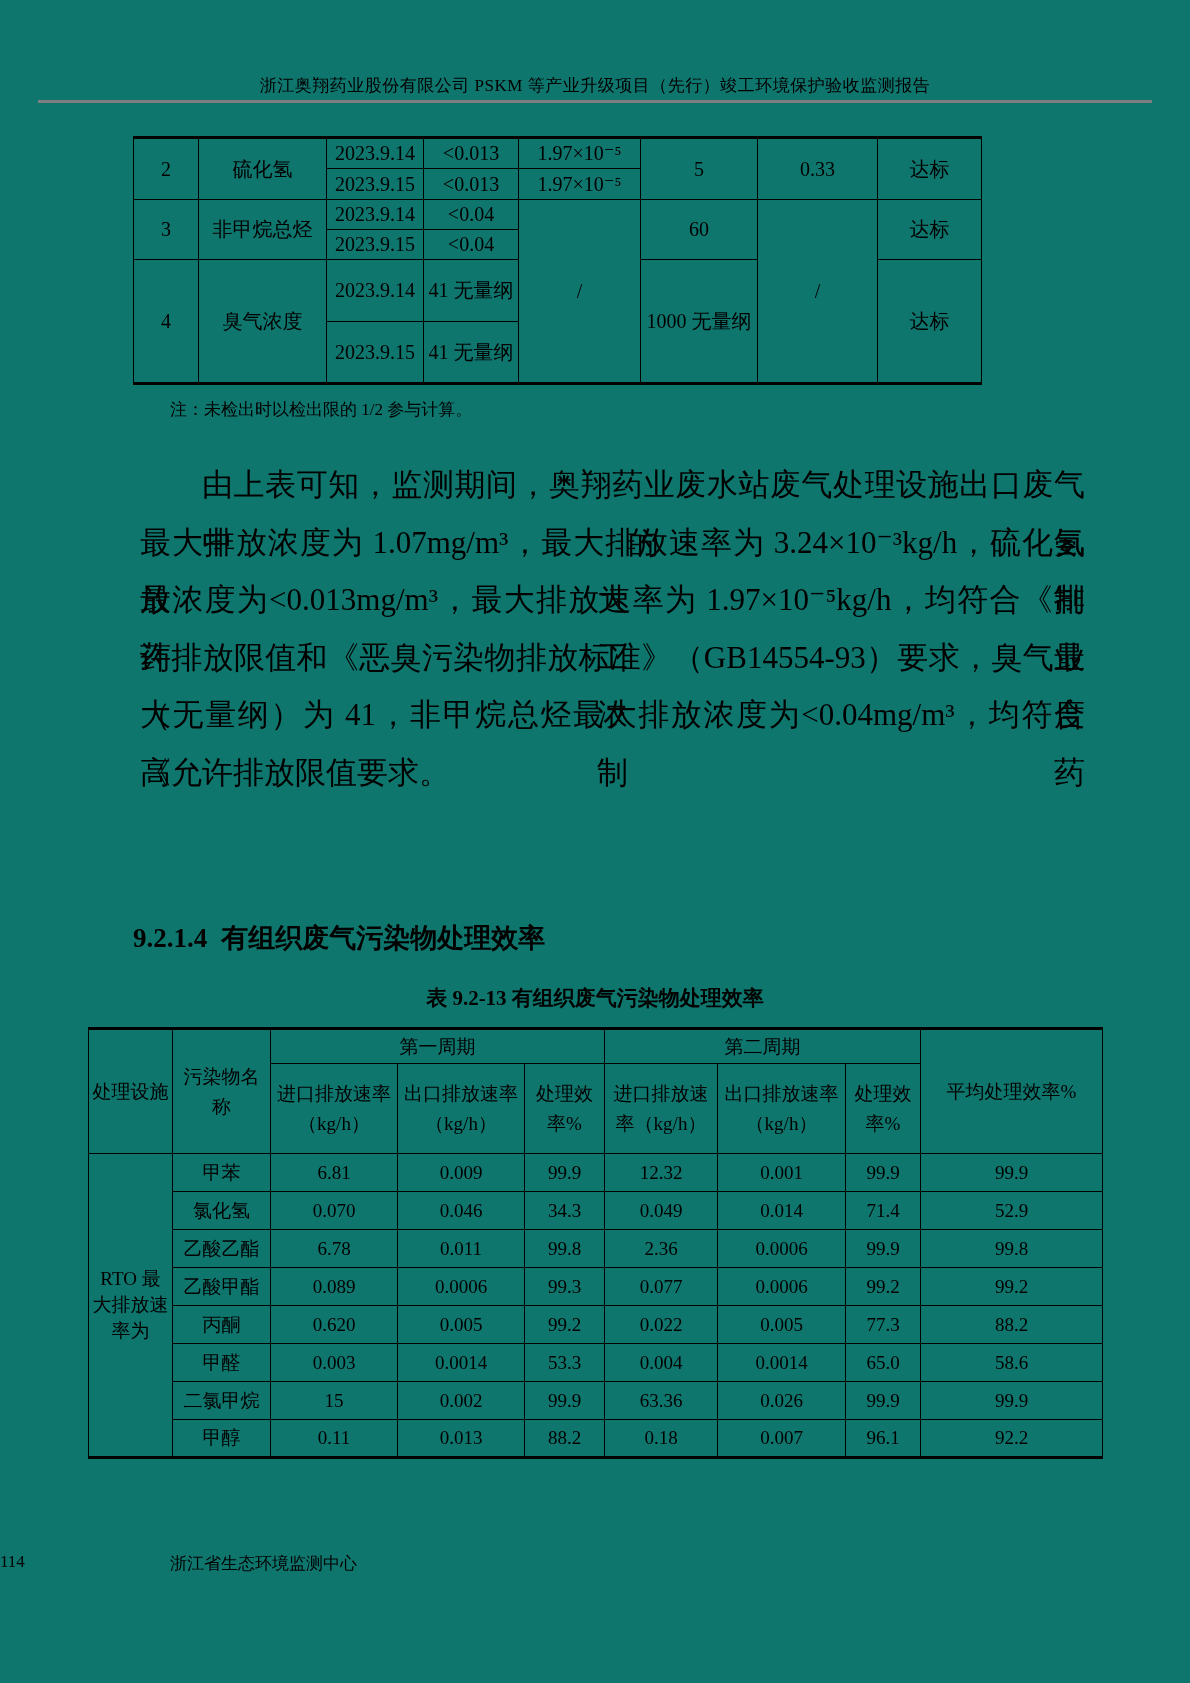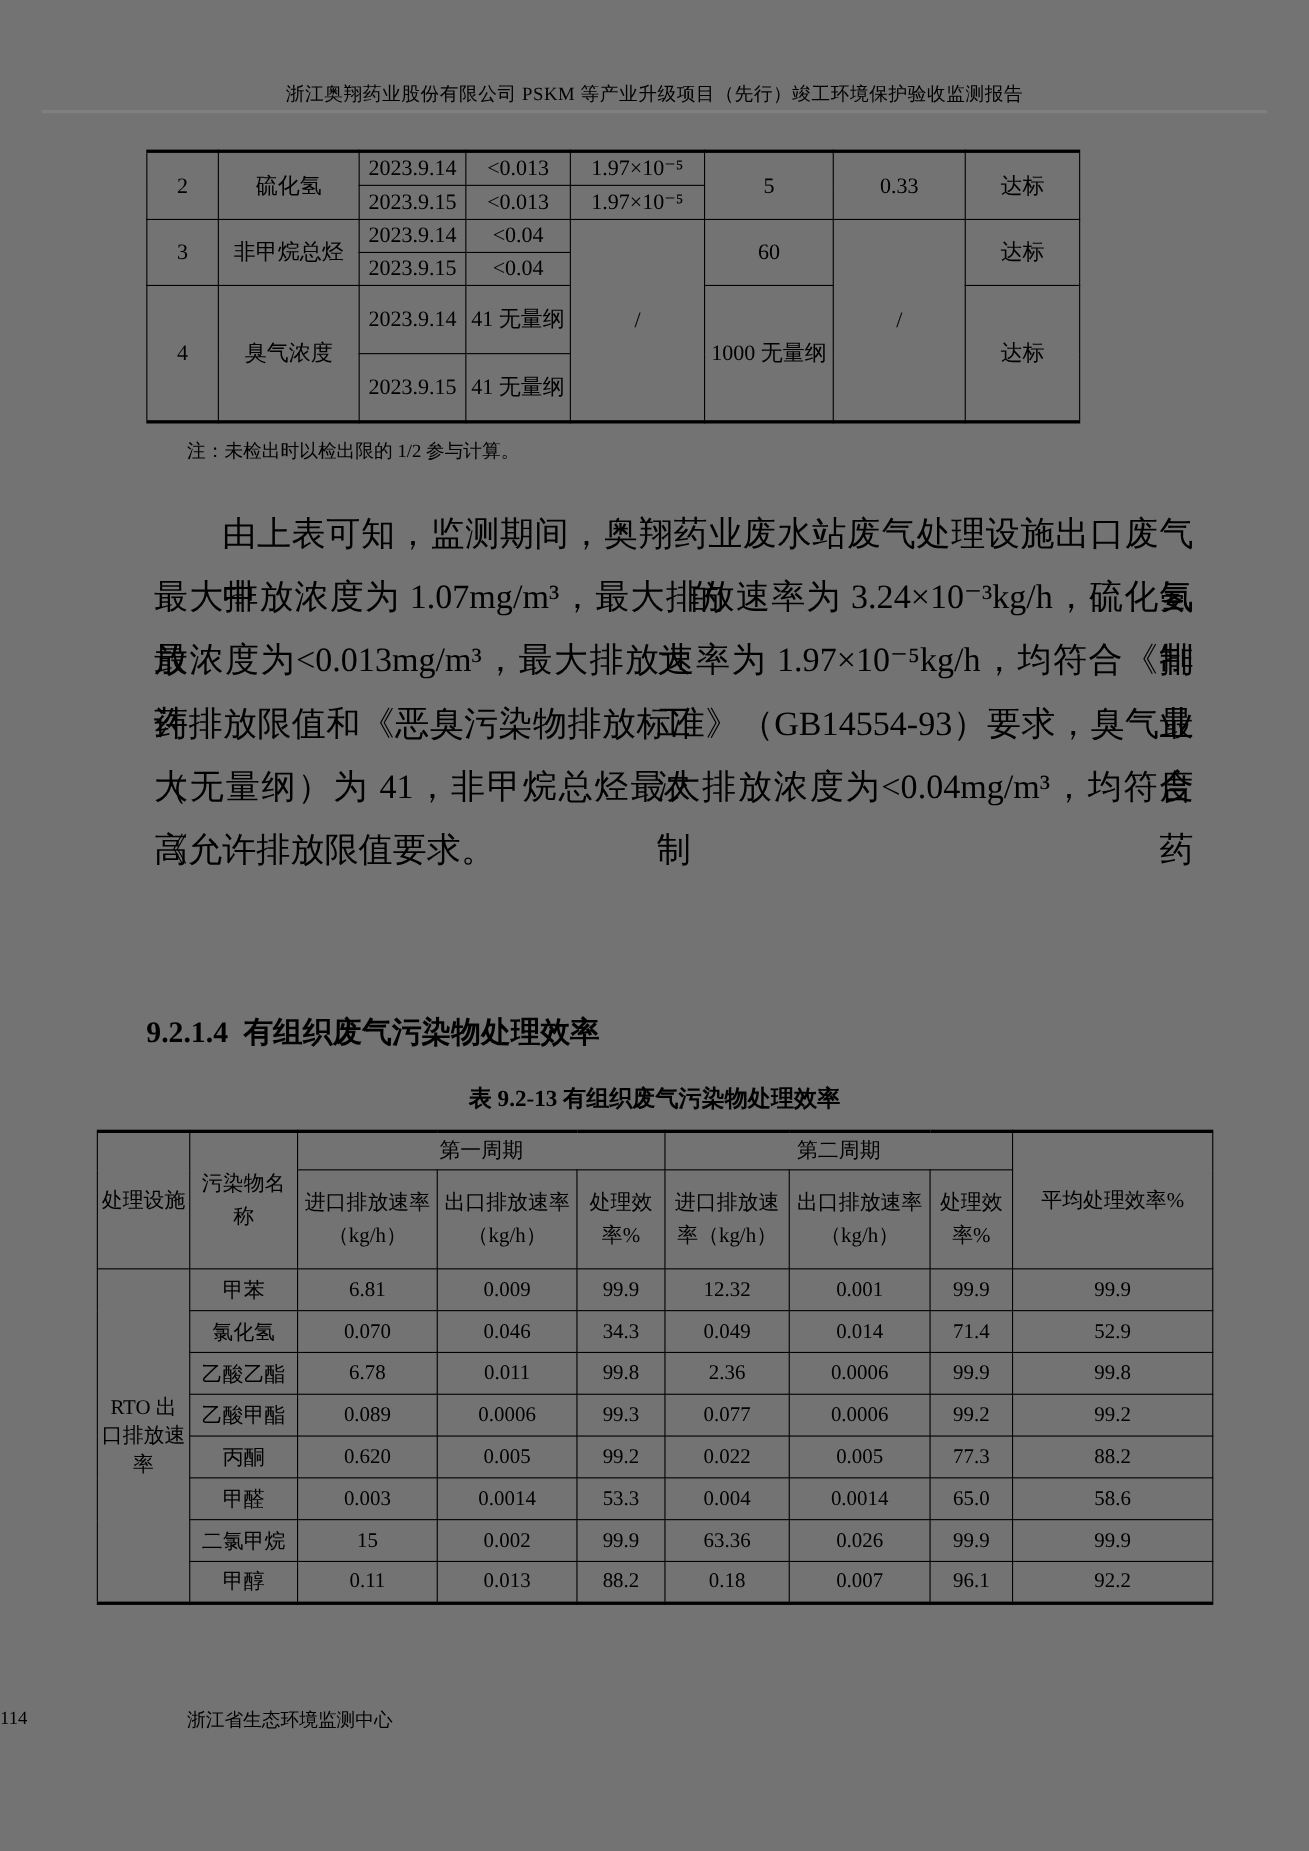--- a/index.html
+++ b/index.html
@@ -1,18 +1,18 @@
 <!DOCTYPE html>
 <html><head>
 <meta charset="utf-8">
 <style>
   html,body { margin:0; padding:0; background:#e8e8e8; }
   .page {
     position:relative; width:1190px; height:1683px; margin:0 auto;
-    background:#737373; overflow:hidden;
+    background:#0f766e; overflow:hidden;
     font-family:"Liberation Serif","DejaVu Serif",serif; color:#000;
   }
   
   .header-title {
     position:absolute; top:74px; left:0; width:100%;
     text-align:center; font-size:17px; letter-spacing:0.5px;
   }
   .header-rule {
     position:absolute; top:100px; left:38px; width:1114px; height:3px;
     background:#7f7f7f;
@@ -168,21 +168,21 @@
       </tr>
       <tr class="h2">
         <th>进口排放速率（kg/h）</th>
         <th>出口排放速率（kg/h）</th>
         <th>处理效率%</th>
         <th>进口排放速率（kg/h）</th>
         <th>出口排放速率（kg/h）</th>
         <th>处理效率%</th>
       </tr>
       <tr class="dr">
-        <td rowspan="8">RTO 出口排放速率</td>
+        <td rowspan="8">RTO 最大排放速率为</td>
         <td>甲苯</td>
         <td>6.81</td>
         <td>0.009</td>
         <td>99.9</td>
         <td>12.32</td>
         <td>0.001</td>
         <td>99.9</td>
         <td>99.9</td>
       </tr>
       <tr class="dr">

